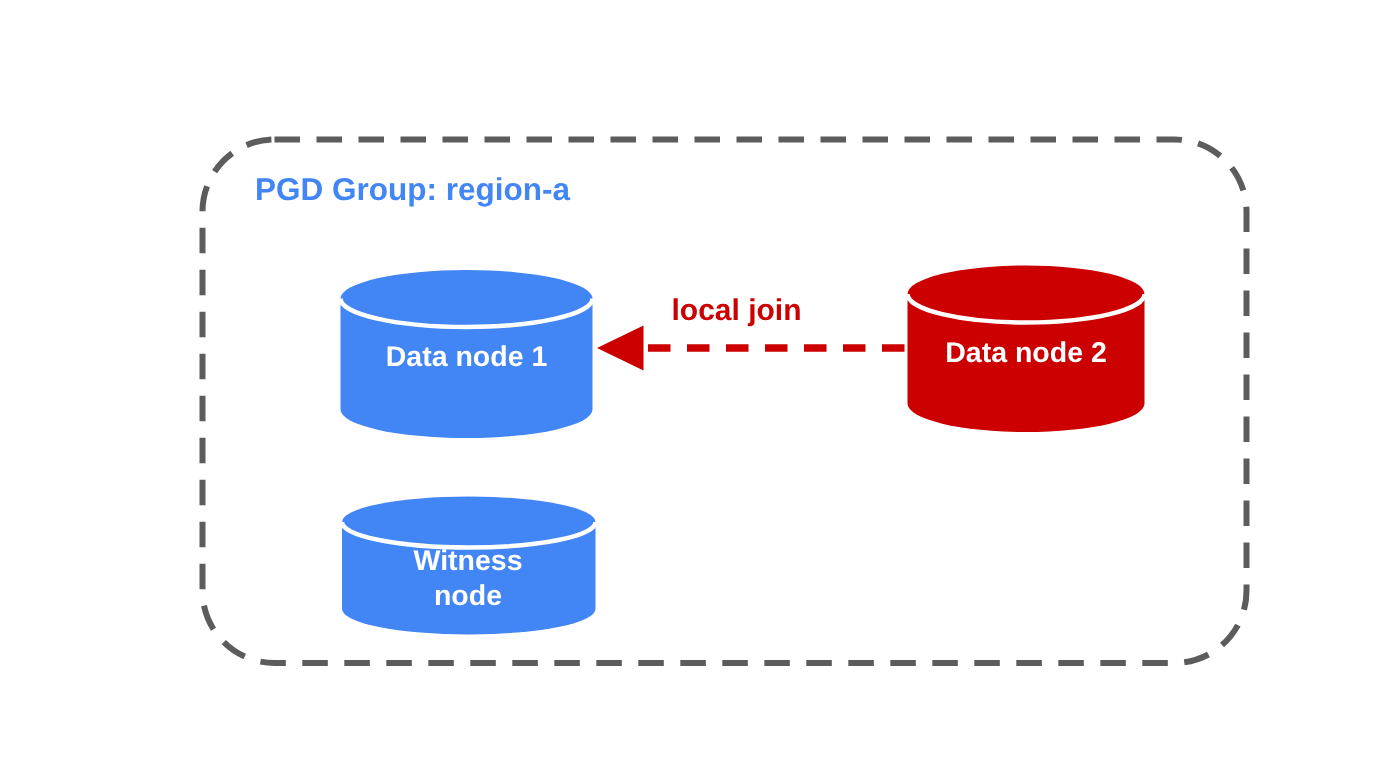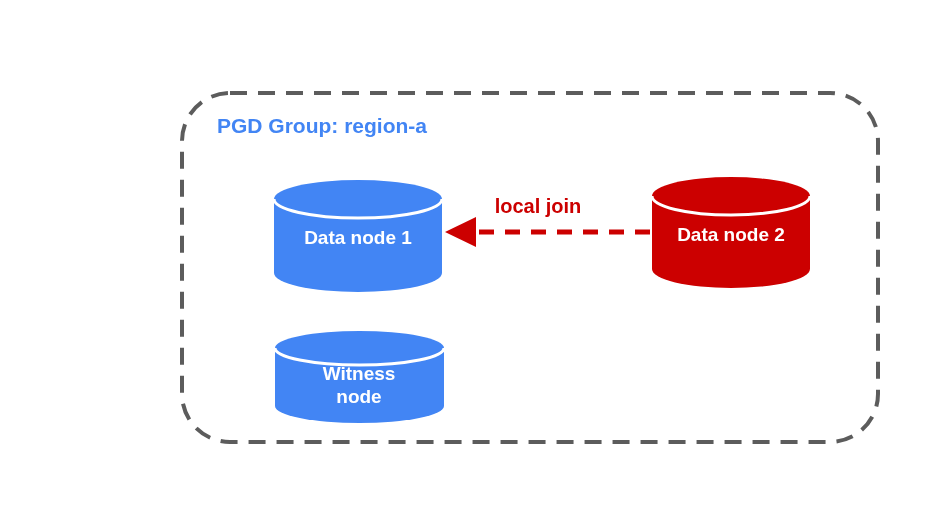--- a/index.html
+++ b/index.html
@@ -6,21 +6,20 @@
     margin: 0;
     padding: 0;
     background: #ffffff;
   }
   .canvas {
     position: relative;
     width: 848px;
     height: 516px;
     background: #ffffff;
     overflow: hidden;
-    padding-left: 47px;
   }
   svg text {
     font-family: "Liberation Sans", sans-serif;
     font-weight: bold;
   }
   .group-border {
     fill: none;
     stroke-width: 4;
     stroke-dasharray: 17 11;
     stroke-linecap: butt;

